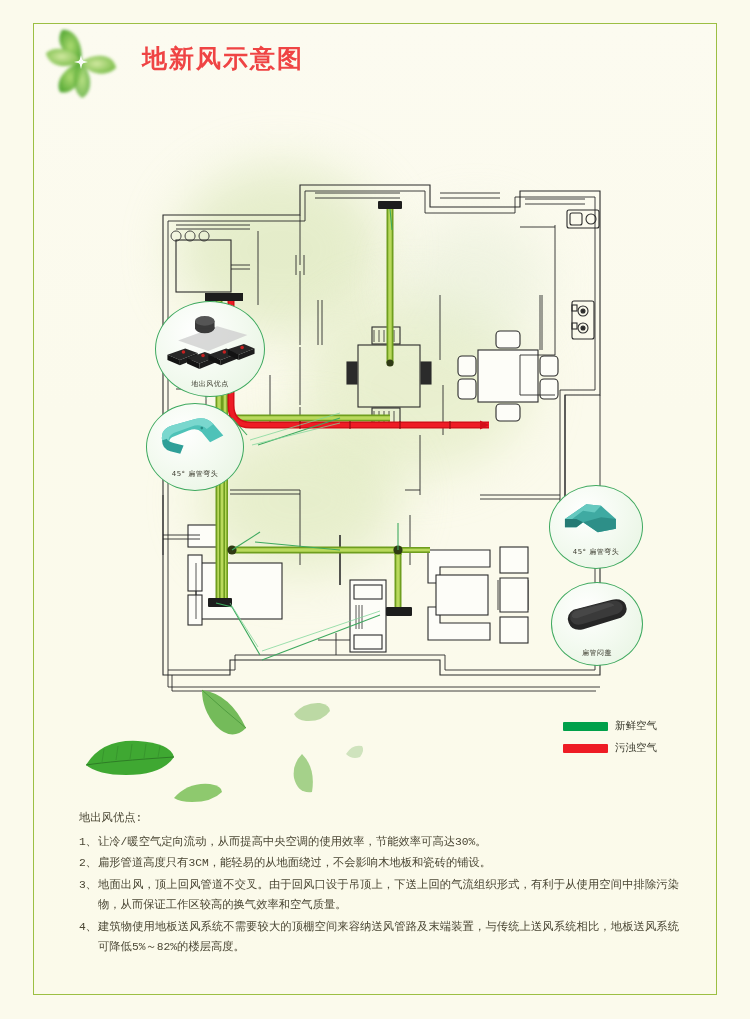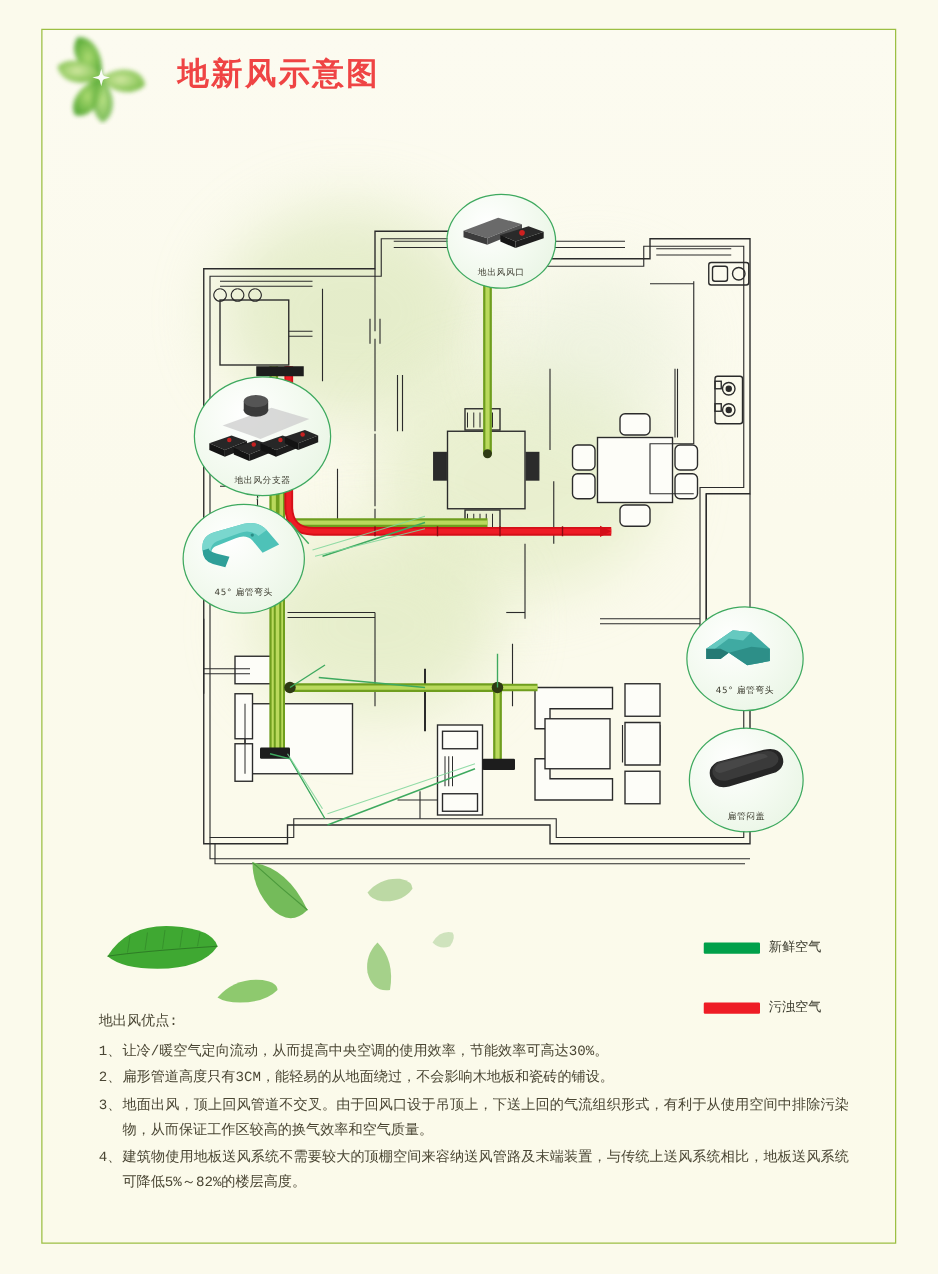--- a/index.html
+++ b/index.html
@@ -52,21 +52,21 @@
     position:absolute;left:0;right:0;bottom:7px;
     text-align:center;
     font-size:7px;color:#3b3b2e;letter-spacing:.5px;
     font-family:"DejaVu Sans","Liberation Sans",sans-serif;
     white-space:nowrap;
   }
   .callout .cap.mid{bottom:11px;}
   .prod{position:absolute;}
   
   .legend{position:absolute;left:563px;top:718px;width:120px;height:46px;}
-  .legend-row{display:flex;align-items:center;height:16px;margin-bottom:6px;margin-top:32px;}
+  .legend-row{display:flex;align-items:center;height:16px;margin-bottom:6px;}
   .legend-sw{width:45px;height:9px;margin-right:7px;border-radius:1px;}
   .legend-lb{font-size:10.5px;color:#3b3b2e;white-space:nowrap;}
   
   .leaf{position:absolute;pointer-events:none;}
   
   .notes{
     position:absolute;left:79px;top:808px;width:600px;
     font-size:11.3px;line-height:20.5px;color:#4a4634;
     font-family:Liberation Mono, monospace;
   }
@@ -308,34 +308,20 @@
     <g stroke="#7fd69a" stroke-width="0.9" fill="none" opacity=".85">
       <path d="M205 300 L231 264"></path>
       <path d="M205 305 L231 272"></path>
       <path d="M250 345 L340 318"></path>
       <path d="M252 350 L340 328"></path>
       <path d="M258 552 L230 508"></path>
       <path d="M262 556 L380 516"></path>
     </g>
   </svg>
 
-  <div class="callout" style="left:357px;top:60px;width:88px;height:76px;">
-    <svg class="prod" viewBox="0 0 88 60" style="left:5px;top:6px;width:78px;height:52px;">
-      <g>
-        <path d="M8 26 L40 14 L62 20 L30 33 Z" fill="#6a6a6a"></path>
-        <path d="M8 26 L8 32 L30 39 L30 33 Z" fill="#3c3c3c"></path>
-        <path d="M30 33 L62 20 L62 26 L30 39 Z" fill="#4f4f4f"></path>
-        <path d="M42 30 L68 22 L82 27 L56 36 Z" fill="#2a2a2a"></path>
-        <path d="M42 30 L42 36 L56 42 L56 36 Z" fill="#161616"></path>
-        <path d="M56 36 L82 27 L82 33 L56 42 Z" fill="#1e1e1e"></path>
-        <circle cx="62" cy="28" r="2.6" fill="#cf2020"></circle>
-      </g>
-    </svg>
-    <div class="cap">地出风风口</div>
-  </div>
 
 
   <div class="callout" style="left:155px;top:206px;width:110px;height:96px;">
     <svg class="prod" viewBox="0 0 110 72" style="left:6px;top:10px;width:98px;height:64px;">
       <path d="M18 32 L62 16 L96 26 L52 44 Z" fill="#cfcfcf" opacity=".8"></path>
       <ellipse cx="48" cy="18" rx="11" ry="6" fill="#3a3a3a"></ellipse>
       <rect x="37" y="10" width="22" height="9" fill="#3a3a3a"></rect>
       <ellipse cx="48" cy="10" rx="11" ry="5.5" fill="#555"></ellipse>
       <g>
         <path d="M6 48 L26 41 L40 46 L20 54 Z" fill="#272727"></path>
@@ -355,21 +341,21 @@
         <path d="M66 54 L86 46 L86 52 L66 60 Z" fill="#1c1c1c"></path>
         <circle cx="70" cy="45" r="2" fill="#c62121"></circle>
       </g>
       <g>
         <path d="M74 42 L92 36 L104 41 L86 48 Z" fill="#272727"></path>
         <path d="M74 42 L74 48 L86 54 L86 48 Z" fill="#131313"></path>
         <path d="M86 48 L104 41 L104 47 L86 54 Z" fill="#1c1c1c"></path>
         <circle cx="90" cy="40" r="2" fill="#c62121"></circle>
       </g>
     </svg>
-    <div class="cap">地出风分支器</div>
+    <div class="cap">地出风优点</div>
   </div>
 
 
   <div class="callout" style="left:146px;top:308px;width:98px;height:88px;">
     <svg class="prod" viewBox="0 0 98 58" style="left:8px;top:10px;width:82px;height:48px;">
       <path d="M8 32 Q6 18 20 14 L48 6 Q62 3 70 12 L82 26 L66 34 L56 22 Q50 16 40 20 L20 28 Q14 32 18 40 Z" fill="#4ec2b8"></path>
       <path d="M8 32 Q6 18 20 14 L48 6 Q62 3 70 12 L62 18 Q54 11 44 15 L22 23 Q14 27 16 36 Z" fill="#7ad7ce"></path>
       <path d="M8 32 Q8 42 18 45 L30 48 L34 38 L22 35 Q14 33 14 30 Z" fill="#2f9f98"></path>
       <circle cx="56" cy="17" r="1.6" fill="#2a8d86"></circle>
     </svg>

